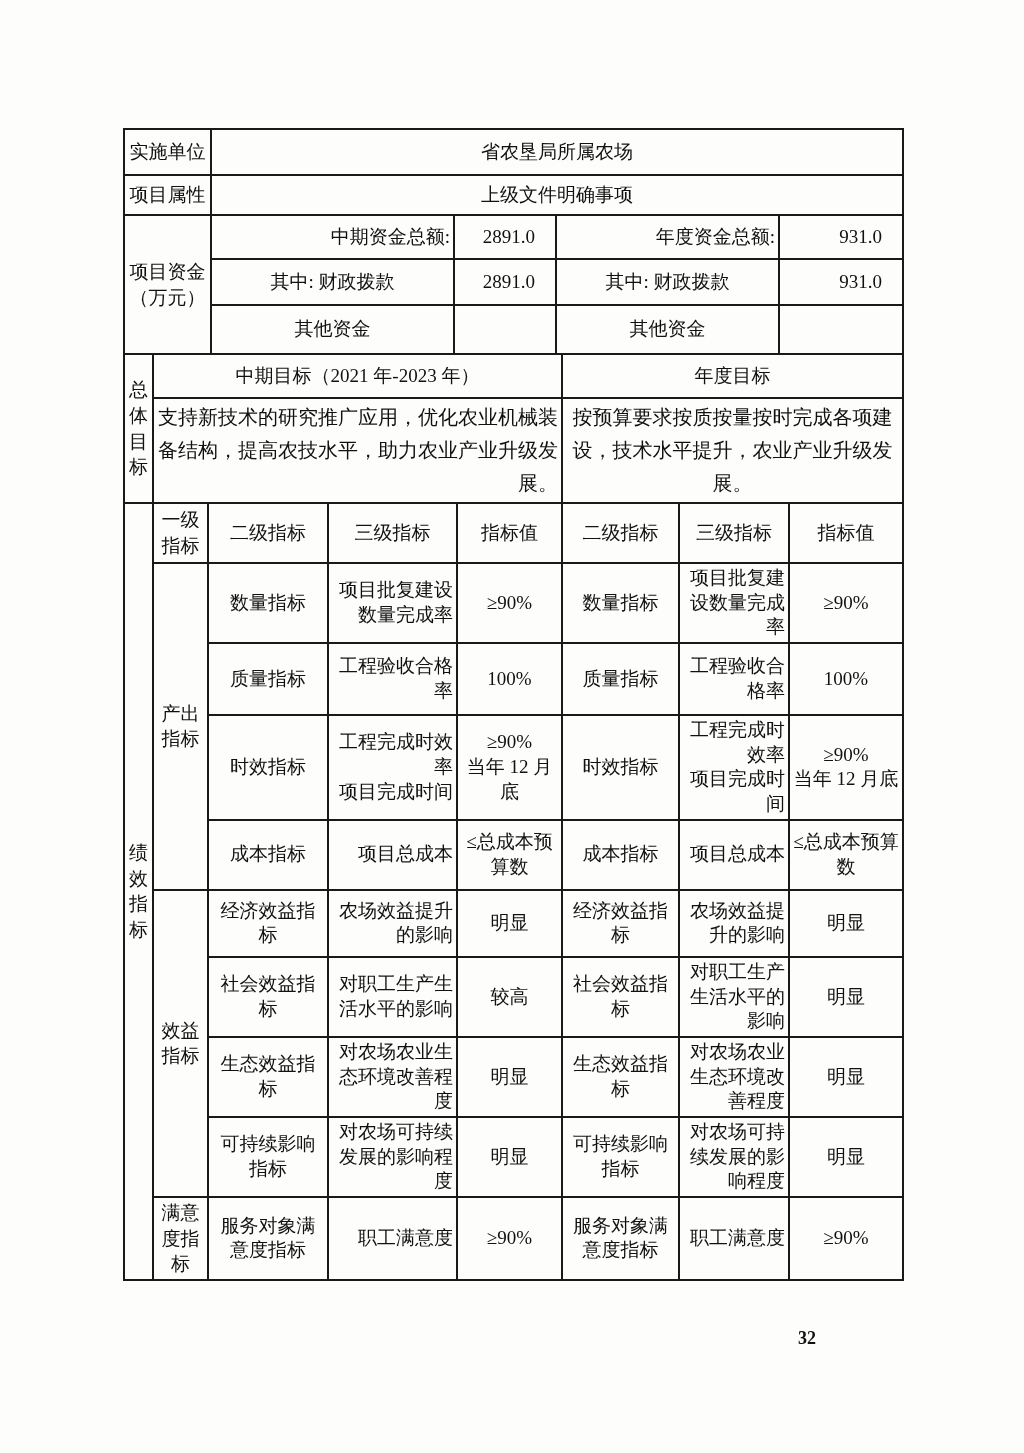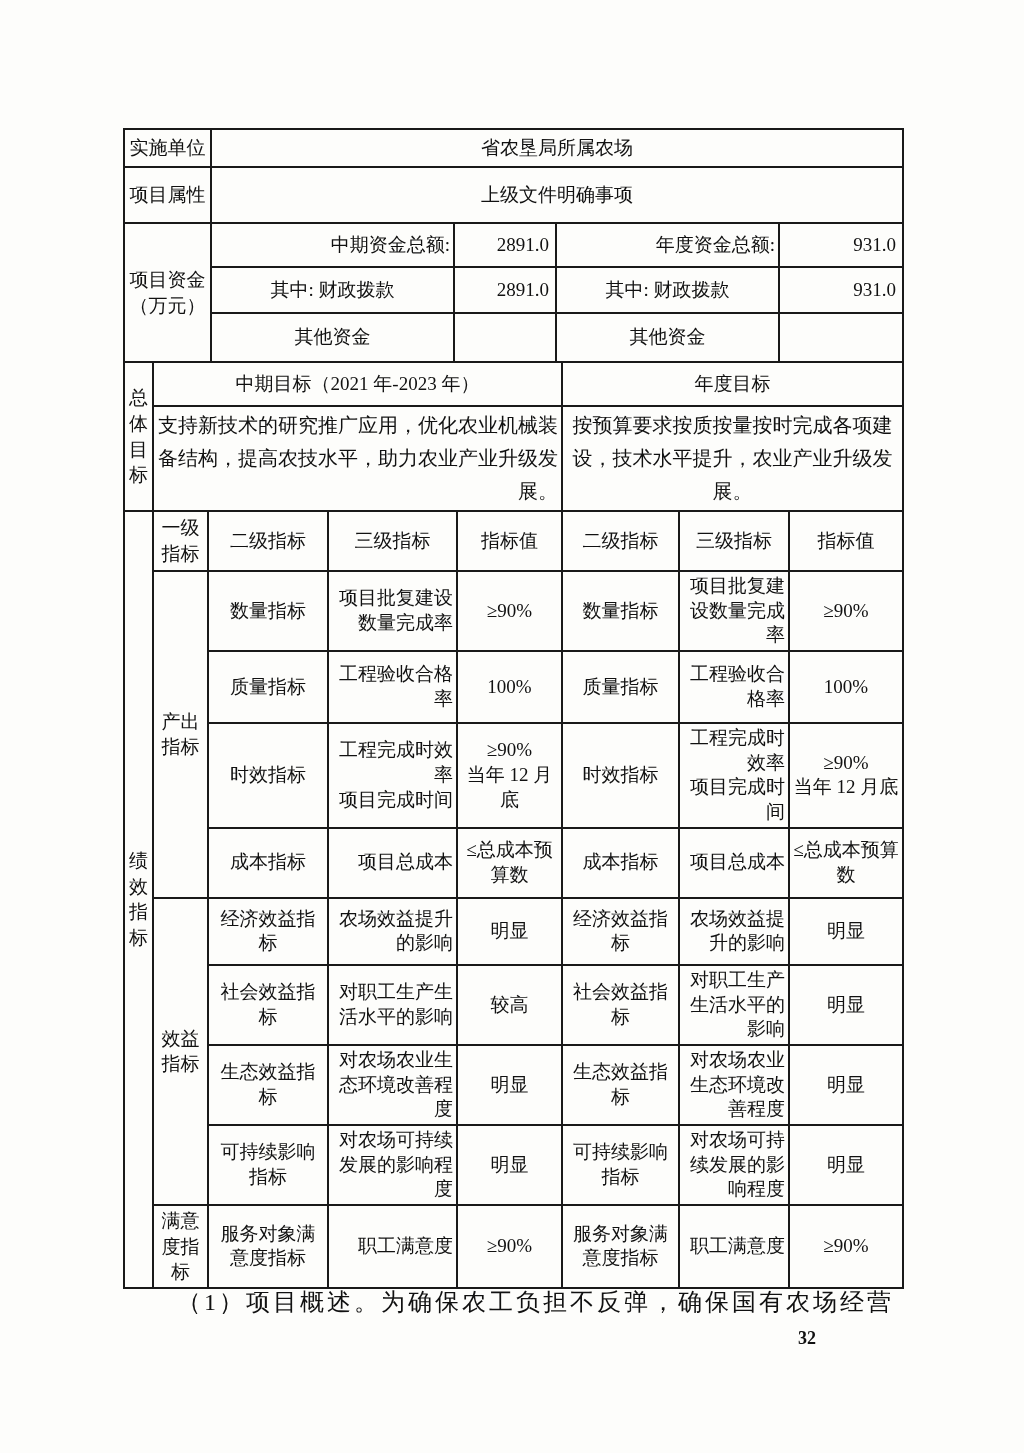--- a/index.html
+++ b/index.html
@@ -23,21 +23,21 @@
     border:2px solid #191919;
     font-size:19px;
     line-height:1.3;
     text-align:center;
     vertical-align:middle;
     padding:2px 3px;
     word-break:break-all;
     overflow:hidden;
   }
   .left{text-align:right;border-radius:20px;}
-  .right{text-align:right;padding-right:6px;}
+  .right{text-align:right;padding-right:20px;}
   .preline{white-space:pre-line;}
   .vlab{padding:2px 1px;line-height:1.35;margin-left:7px;}
   .goaltext{font-size:20px;line-height:1.65;}
   .heading{
     position:absolute;left:181px;top:1233px;
     font-size:26px;font-weight:bold;letter-spacing:1px;
     white-space:nowrap;
   }
   .para{
     position:absolute;left:177px;top:1286px;
@@ -57,25 +57,25 @@
 
     <table>
       <colgroup>
           <col style="width:87px">
           <col style="width:243px">
           <col style="width:102px">
           <col style="width:223px">
           <col style="width:124px">
         </colgroup>
       <tbody>
-          <tr style="height:38px">
+          <tr style="height:46px">
         <td>实施单位</td>
         <td colspan="4">省农垦局所属农场</td>
       </tr>
-      <tr style="height:56px">
+      <tr style="height:40px">
         <td>项目属性</td>
         <td colspan="4">上级文件明确事项</td>
       </tr>
       <tr style="height:44px">
         <td rowspan="3" class="vlab">项目资金（万元）</td>
         <td class="left">中期资金总额:</td>
         <td class="right">2891.0</td>
         <td class="left">年度资金总额:</td>
         <td class="right">931.0</td>
       </tr>
@@ -211,15 +211,14 @@
         <td class="left preline">职工满意度</td>
         <td class="preline">≥90%</td>
         <td>服务对象满意度指标</td>
         <td class="left preline">职工满意度</td>
         <td class="preline">≥90%</td>
       </tr>
     </tbody>
       </table>
   </div>
 
-  <div class="para">（1）项目概述。为确保农工负担不反弹，确保国有农场经营</div>
   <div class="pagenum">32</div>
 </div>
 
 </body></html>

